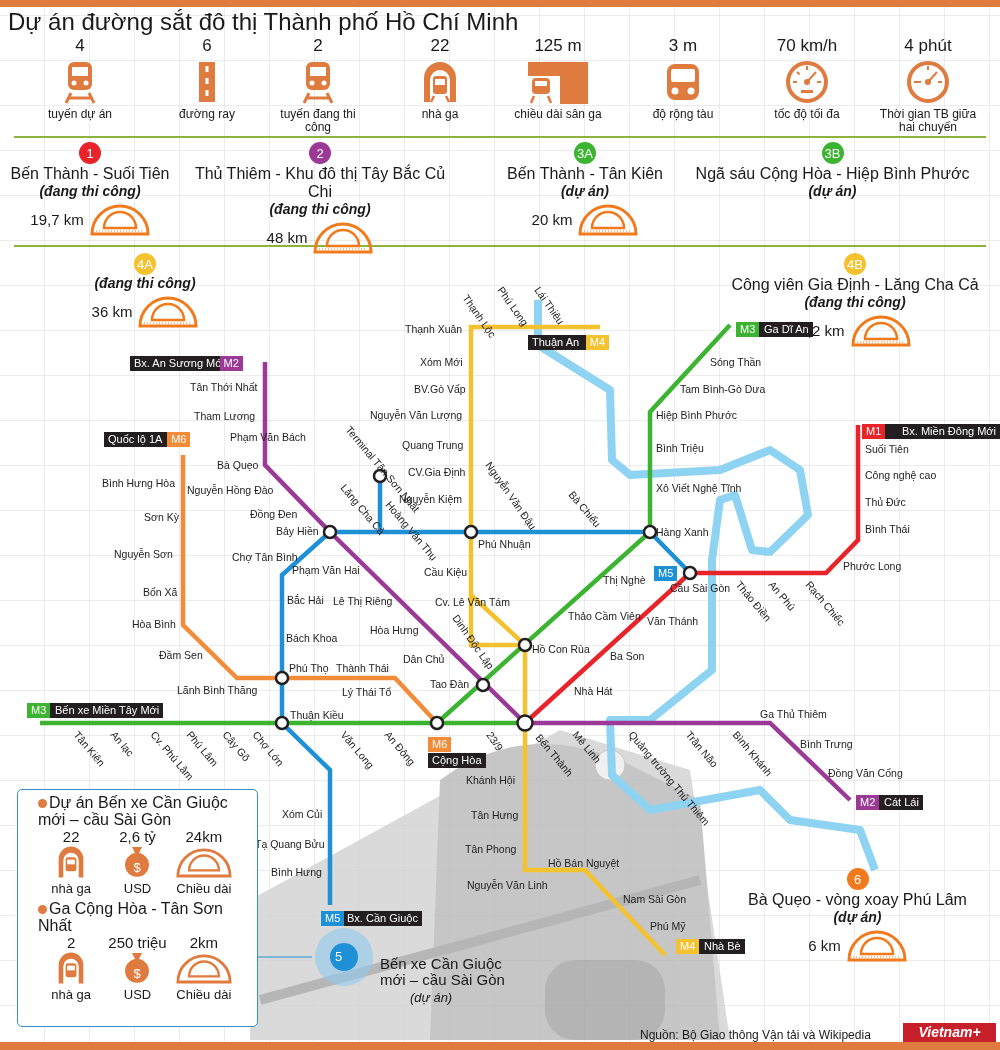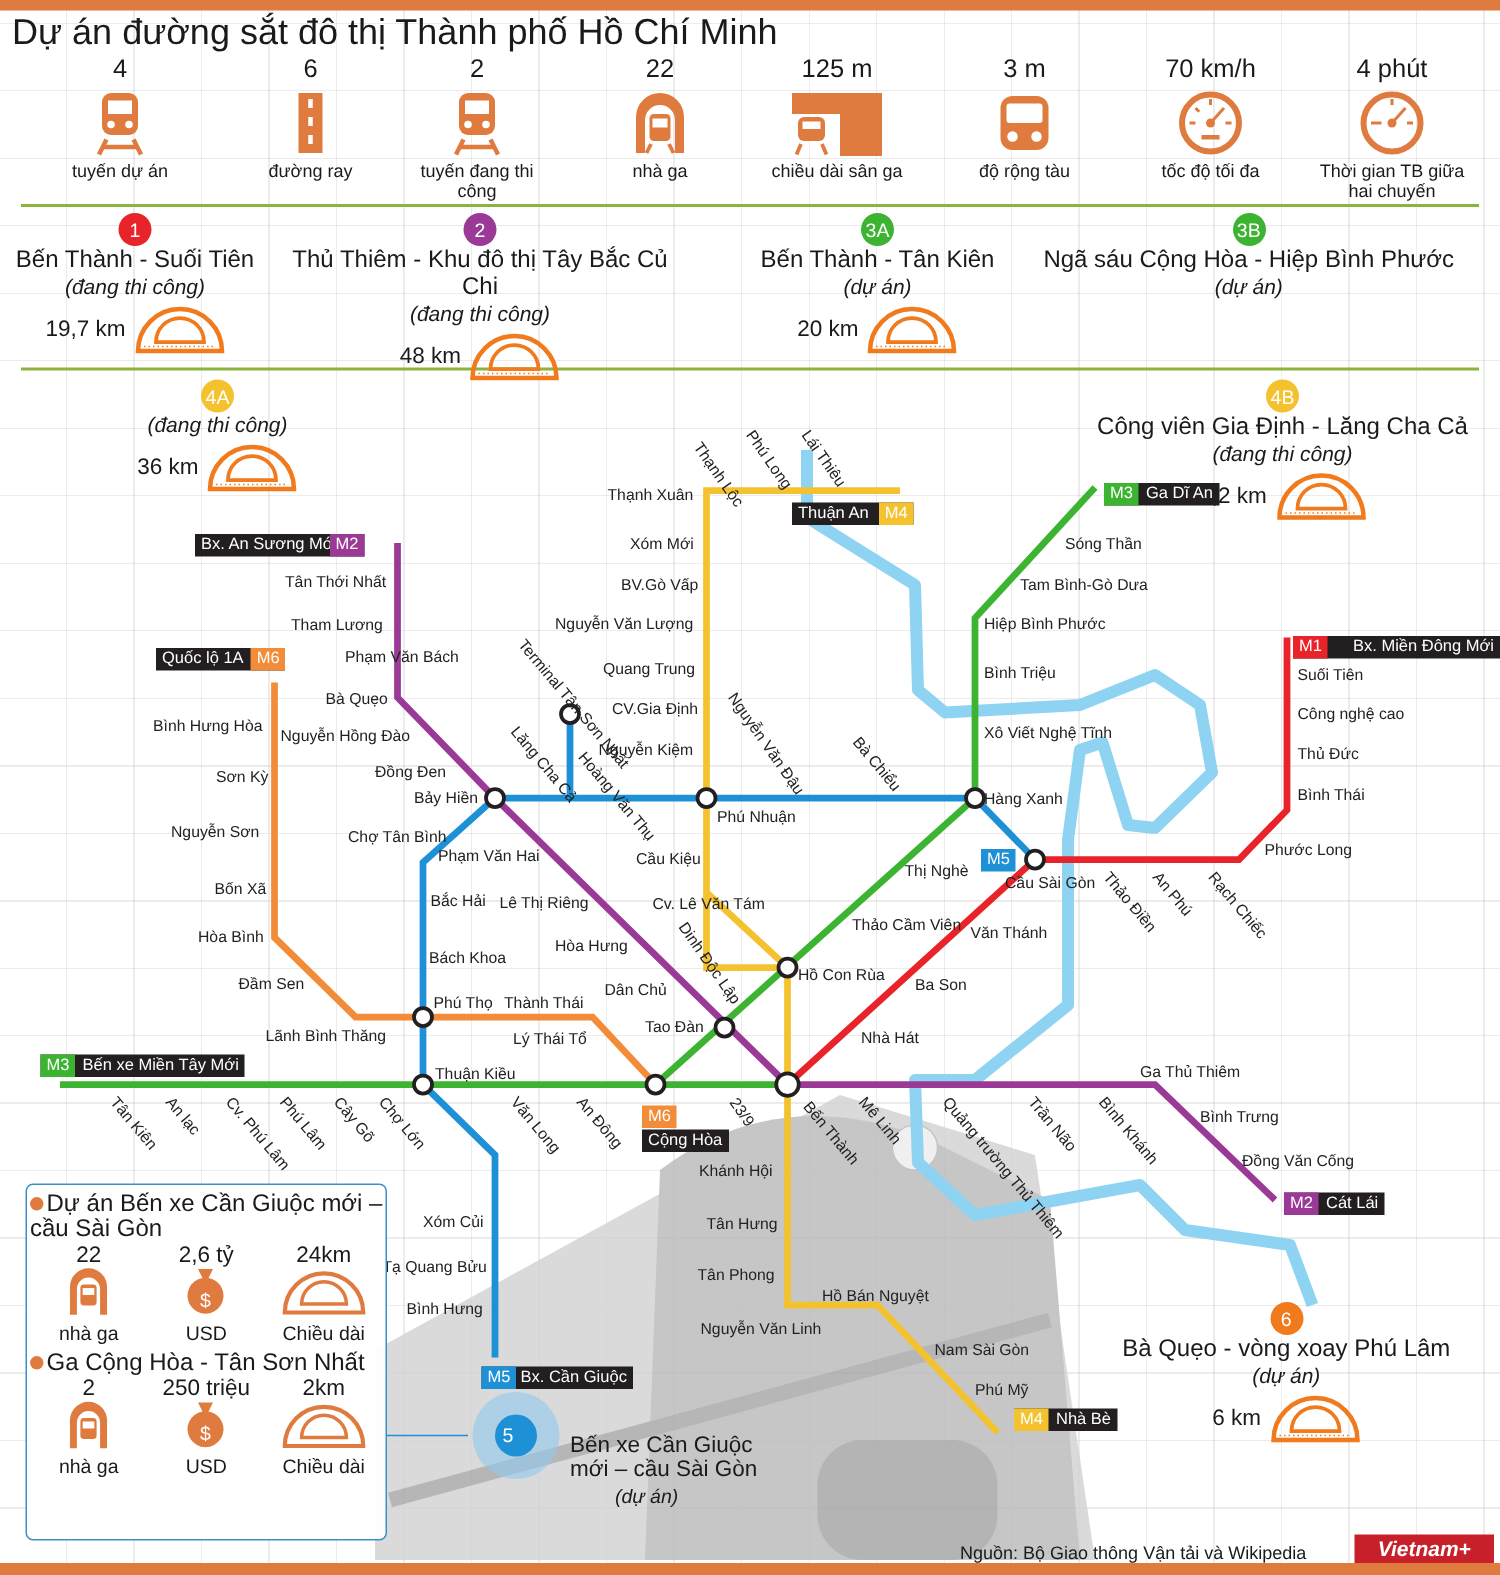--- a/index.html
+++ b/index.html
@@ -16,27 +16,27 @@
   .bottombar { position: absolute; left: 0; bottom: 0; width: 1000px; height: 8px; background: #e07b3f; z-index: 3; }
   .title { position: absolute; left: 8px; top: 8px; font-size: 24px; z-index: 3; }
   .stat { position: absolute; top: 36px; width: 120px; text-align: center; z-index: 3; }
   .stat .val { font-size: 17px; height: 20px; }
   .stat .ico { height: 52px; display: flex; align-items: center; justify-content: center; }
   .stat .lbl { font-size: 12px; line-height: 13px; }
   .hr { position: absolute; left: 14px; width: 972px; height: 2px; background: #8cb43c; z-index: 3; }
   .line-card { position: absolute; text-align: center; z-index: 3; }
   .badge { display: inline-flex; align-items: center; justify-content: center; width: 22px; height: 22px; border-radius: 50%; color: #fff; font-size: 13px; }
   .line-card .name { font-size: 16px; margin-top: 1px; }
-  .line-card .status { font-size: 14px; font-style: italic; }
+  .line-card .status { font-size: 14px; font-style: italic; font-weight: bold; }
   .line-card .len { display: flex; align-items: center; justify-content: center; gap: 6px; font-size: 15px; margin-top: 3px; }
   .map { position: absolute; left: 0; top: 0; z-index: 2; }
   .stn { font-size: 10.5px; fill: #222; font-family: "Liberation Sans", sans-serif; }
   .tag { position: absolute; font-size: 11px; color: #fff; height: 15px; line-height: 15px; padding: 0 4px; z-index: 4; white-space: nowrap; }
   .tag.dark { background: #231f20; }
-  .infobox { position: absolute; left: 17px; top: 789px; width: 241px; height: 238px; border: 1.5px solid #3a8fc8; border-radius: 5px; background: rgba(255,255,255,0.95); z-index: 5; padding: 4px 2px; }
+  .infobox { position: absolute; left: 17px; top: 789px; width: 241px; height: 238px; border: 1.5px solid #3a8fc8; border-radius: 5px; background: rgba(255,255,255,0.95); z-index: 5; padding: 4px 20px; }
   .infobox .h { font-size: 16px; line-height: 17px; }
   .infobox .dot { display: inline-block; width: 9px; height: 9px; border-radius: 50%; background: #e07b3f; margin-right: 2px; }
   .infobox .row { display: flex; justify-content: space-around; font-size: 15px; text-align: center; }
   .infobox .row > div { width: 75px; }
   .infobox .ilbl { font-size: 13px; }
   .source { position: absolute; left: 640px; top: 1028px; font-size: 12px; z-index: 5; }
   .logo { position: absolute; left: 903px; top: 1023px; width: 93px; height: 19px; background: #c8202a; color: #fff; font-weight: bold; font-size: 14px; text-align: center; line-height: 19px; z-index: 5; font-style: italic; }
 </style>
 </head>
 <body>

